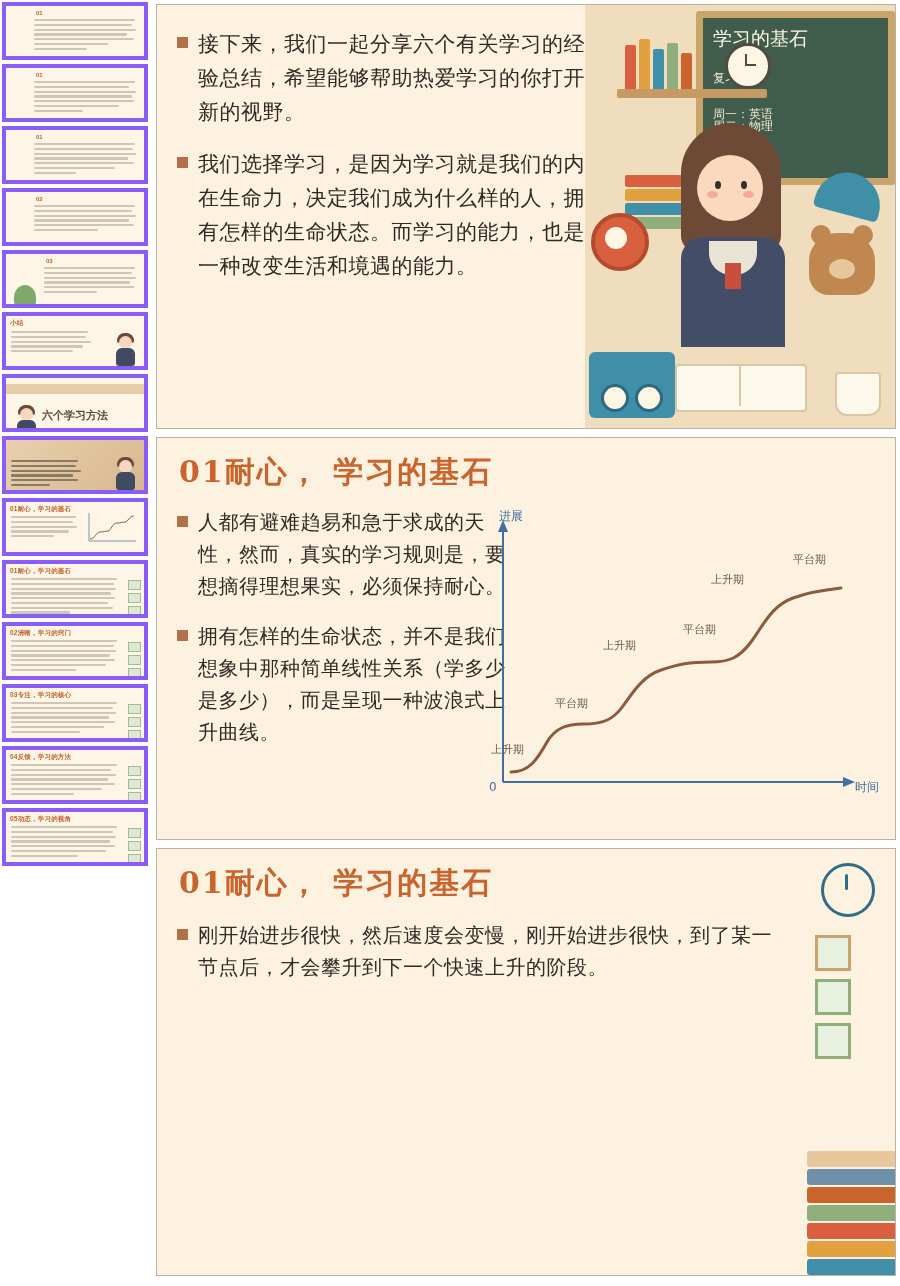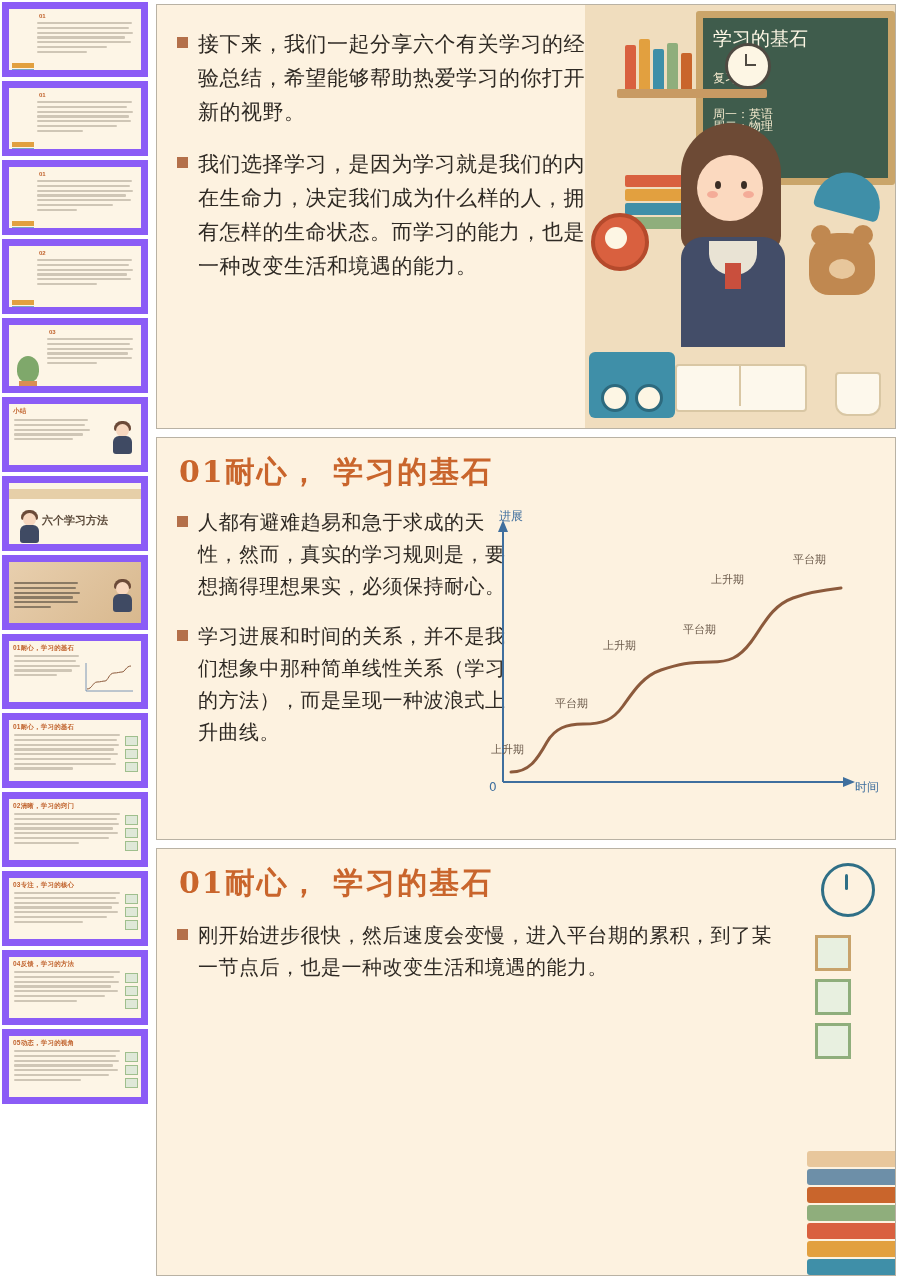--- a/index.html
+++ b/index.html
@@ -27,22 +27,22 @@
     height: 1286px;
     background: #ffffff;
     display: flex;
     flex-direction: column;
     gap: 4px;
     padding: 2px 0 0 2px;
     box-sizing: border-box;
   }
   .thumb {
     width: 146px;
-    height: 75px;
-    border: 7px solid #8b5cf6;
+    height: 58px;
+    border: 4px solid #8b5cf6;
     box-sizing: border-box;
     background: #fdf5e6;
     position: relative;
     overflow: hidden;
     flex: none;
   }
   .thumb .tnum {
     position: absolute;
     left: 30px;
     top: 4px;
@@ -664,21 +664,21 @@
       <div class="slide-title">
         <span class="num">01</span><span>耐心，  学习的基石</span>
       </div>
       <div class="bullets s2-bullets">
         <div class="bullet">
           <div class="sq"></div>
           <div class="txt">人都有避难趋易和急于求成的天性，然而，真实的学习规则是，要想摘得理想果实，必须保持耐心。</div>
         </div>
         <div class="bullet">
           <div class="sq"></div>
-          <div class="txt">学习进展和时间的关系，并不是我们想象中那种简单线性关系（学习的方法），而是呈现一种波浪式上升曲线。</div>
+          <div class="txt">拥有怎样的生命状态，并不是我们想象中那种简单线性关系（学多少是多少），而是呈现一种波浪式上升曲线。</div>
         </div>
       </div>
 
       <div class="chart">
         <svg viewBox="0 0 420 300" preserveAspectRatio="none">
 
           <line x1="40" y1="272" x2="40" y2="18" stroke="#3f6f9e" stroke-width="2"></line>
           <polygon points="40,10 35,22 45,22" fill="#3f6f9e"></polygon>
           <line x1="40" y1="272" x2="382" y2="272" stroke="#3f6f9e" stroke-width="2"></line>
           <polygon points="392,272 380,267 380,277" fill="#3f6f9e"></polygon>
@@ -717,19 +717,19 @@
         <span style="bottom:18px;background:#e2a03f"></span>
         <span style="bottom:36px;background:#d9603f"></span>
         <span style="bottom:54px;background:#8fae7c"></span>
         <span style="bottom:72px;background:#c9652c"></span>
         <span style="bottom:90px;background:#6d8fa8"></span>
         <span style="bottom:108px;background:#e8c79c"></span>
       </div>
       <div class="bullets s3-bullets">
         <div class="bullet">
           <div class="sq"></div>
-          <div class="txt">刚开始进步很快，然后速度会变慢，进入平台期的累积，到了某一节点后，也是一种改变生活和境遇的能力。</div>
+          <div class="txt">刚开始进步很快，然后速度会变慢，刚开始进步很快，到了某一节点后，才会攀升到下一个快速上升的阶段。</div>
         </div>
       </div>
     </div>
 
   </div>
 </div>
 
 </body></html>

